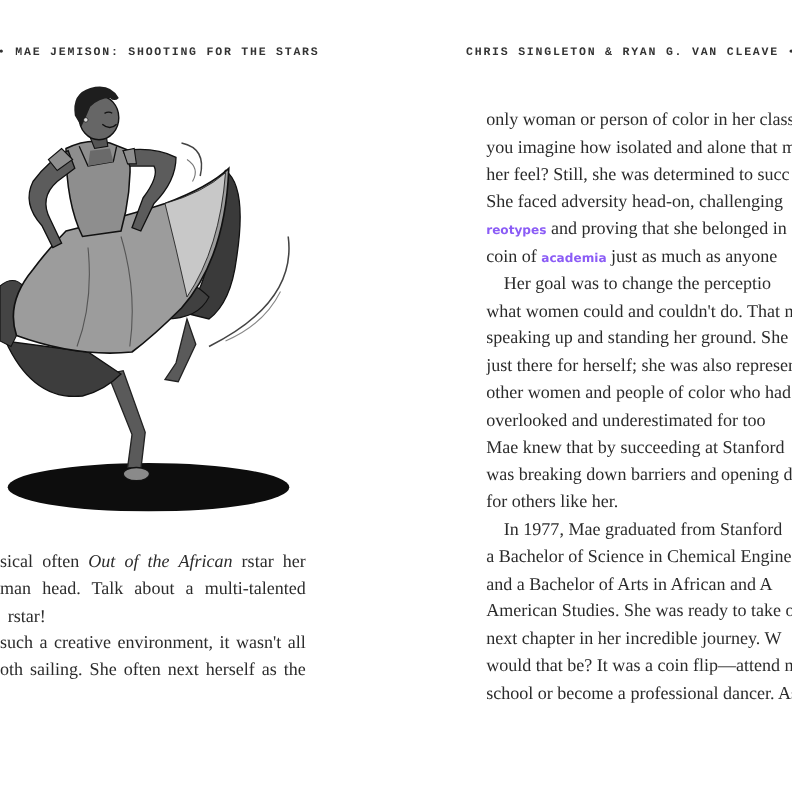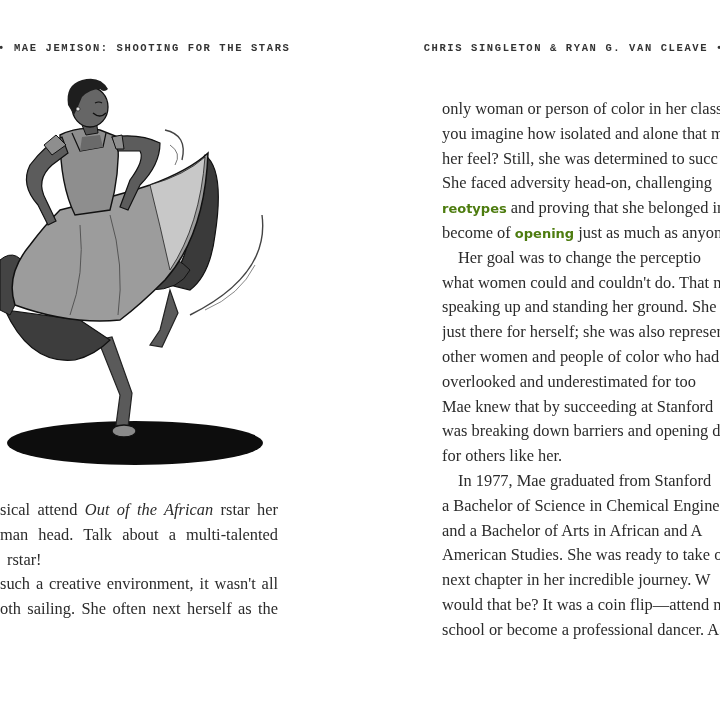--- a/index.html
+++ b/index.html
@@ -13,21 +13,21 @@
     .rh-bullet { margin: 0 8px 0 -2px; }
     .rh-bullet-r { margin: 0 -4px 0 8px; }
     .illustration { position: absolute; left: 0; top: 75px; width: 290px; height: 390px; }
     .text-block { position: absolute; font-family: "Liberation Serif", serif; font-size: 16.4px; line-height: 24.8px; color: #2b2b2b; }
     .left-text { left: 0; top: 498px; width: 278px; text-align: justify; }
     .right-text { left: 442px; top: 97px; width: 300px; }
     .line { display: block; white-space: nowrap; overflow: hidden; height: 24.8px; }
     .left-text .line { text-align: justify; text-align-last: justify; }
     .left-text .line.last { text-align-last: left; padding-left: 7px; }
     .indent { padding-left: 16px; }
-    .gl-bold { font-family: "DejaVu Sans", sans-serif; font-weight: bold; font-size: 13px; color: #4d7c0f; }
+    .gl-bold { font-family: "DejaVu Sans", sans-serif; font-weight: bold; font-size: 11px; color: #8b5cf6; }
     .ital { font-style: italic; }
   </style>
 </head>
 <body>
 
 <div class="page page-left">
   <div class="running-head rh-left">
     <span class="rh-bullet">•</span><span>MAE JEMISON: SHOOTING FOR THE STARS</span>
   </div>
 
@@ -66,41 +66,41 @@
 
     <path d="M80 45 L86 60 L98 58 L96 44 Z" fill="#555" stroke="#111" stroke-width="1"></path>
     <ellipse cx="90" cy="32" rx="18" ry="20" fill="#666" stroke="#111" stroke-width="1.3"></ellipse>
     <path d="M68 30 Q65 10 82 5 Q100 0 108 14 Q104 18 100 14 Q90 14 82 22 Q78 32 74 40 Z" fill="#1e1e1e"></path>
     <path d="M93 38 Q100 44 106 38" fill="none" stroke="#111" stroke-width="1.3"></path>
     <path d="M95 28 Q99 26 102 28" fill="none" stroke="#111" stroke-width="1.2"></path>
     <circle cx="78" cy="34" r="2" fill="#ddd" stroke="#111" stroke-width="0.6"></circle>
   </svg>
 
   <div class="text-block left-text">
-    <span class="line"><span>sical attend </span><span class="ital">Out of the African</span><span> rstar her</span></span>
+    <span class="line"><span>sical often </span><span class="ital">Out of the African</span><span> rstar her</span></span>
     <span class="line">man head. Talk about a multi-talented</span>
     <span class="line last">rstar!</span>
     <span class="line"> such a creative environment, it wasn't all</span>
     <span class="line">oth sailing. She often next herself as the</span>
   </div>
 </div>
 
 <div class="page page-right">
   <div class="running-head rh-right">
     <span>CHRIS SINGLETON &amp; RYAN G. VAN CLEAVE</span><span class="rh-bullet-r">•</span>
   </div>
 </div>
 
 <div class="text-block right-text">
   <span class="line">only woman or person of color in her classes.</span>
   <span class="line">you imagine how isolated and alone that m</span>
   <span class="line">her feel? Still, she was determined to succ</span>
   <span class="line">She faced adversity head-on, challenging</span>
   <span class="line"><span class="gl-bold">reotypes</span><span> and proving that she belonged in</span></span>
-  <span class="line"><span>become of </span><span class="gl-bold">opening</span><span> just as much as anyone</span></span>
+  <span class="line"><span>coin of </span><span class="gl-bold">academia</span><span> just as much as anyone</span></span>
   <span class="line indent">Her goal was to change the perceptio</span>
   <span class="line">what women could and couldn't do. That m</span>
   <span class="line">speaking up and standing her ground. She w</span>
   <span class="line">just there for herself; she was also represen</span>
   <span class="line">other women and people of color who had</span>
   <span class="line">overlooked and underestimated for too</span>
   <span class="line">Mae knew that by succeeding at Stanford</span>
   <span class="line">was breaking down barriers and opening d</span>
   <span class="line">for others like her.</span>
   <span class="line indent">In 1977, Mae graduated from Stanford</span>

